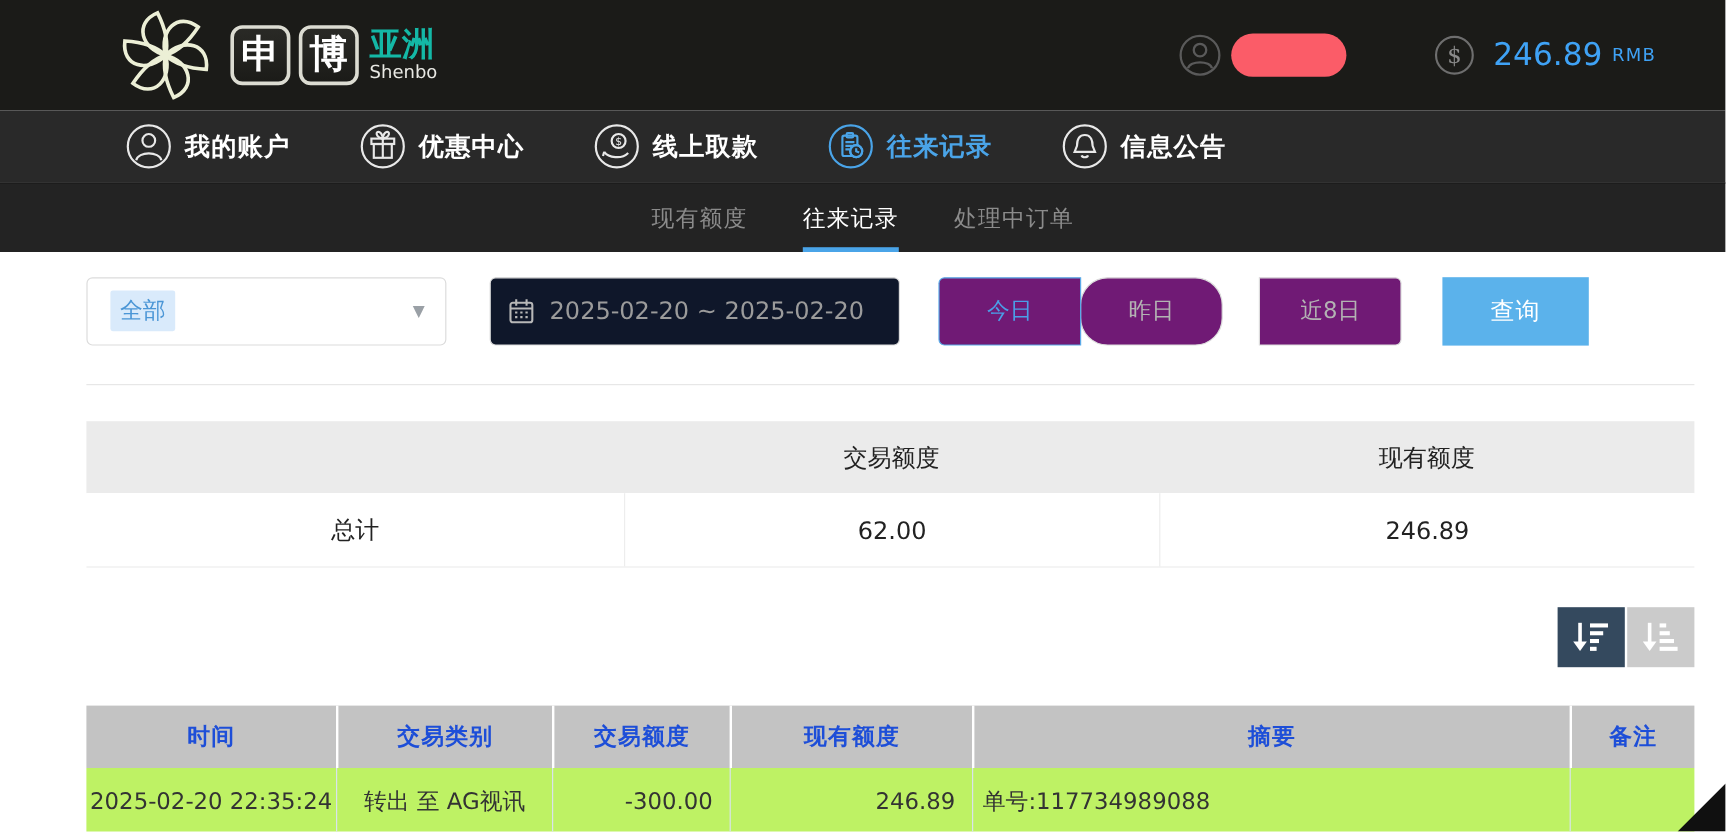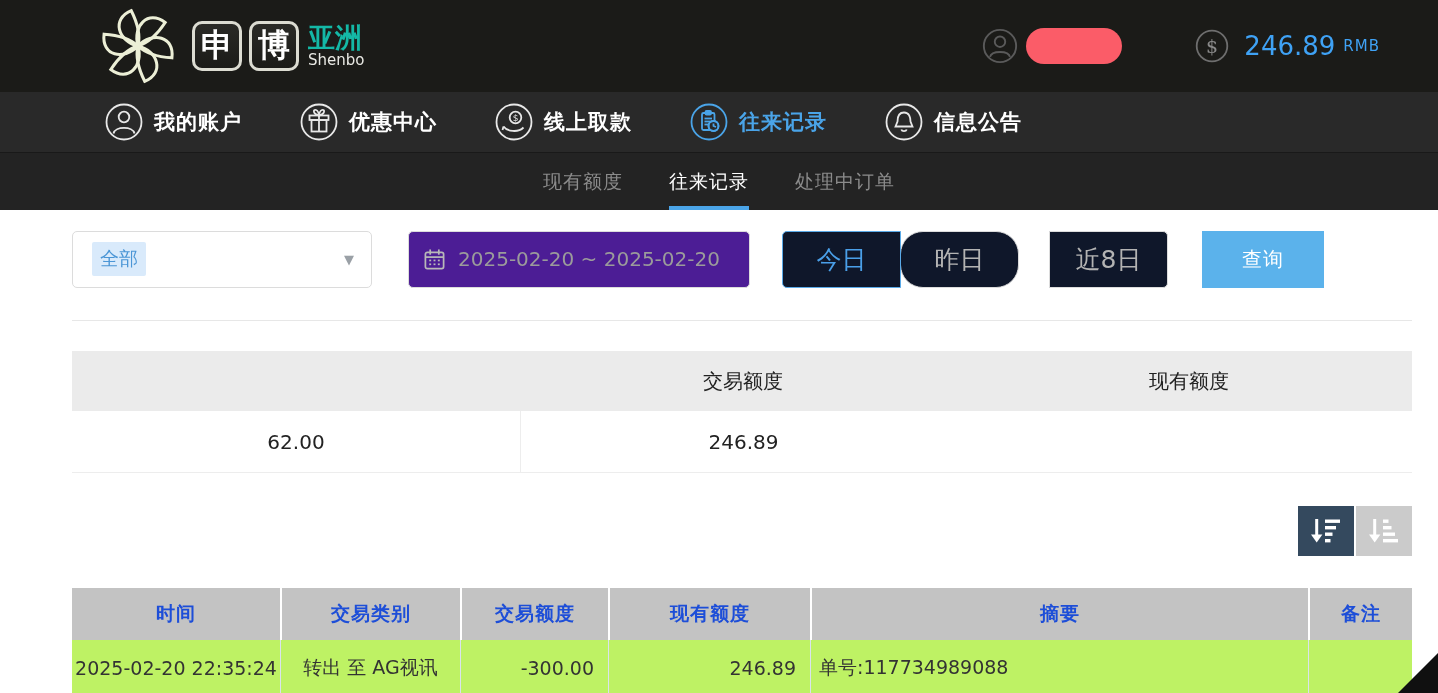--- a/index.html
+++ b/index.html
@@ -42,26 +42,26 @@
   .sub-tab.active { color:#fff; }
   .sub-tab.active::after { content:""; position:absolute; left:0; right:0; bottom:0; height:4px; background:#4aa4e8; }
 
   
   .filter-row { display:flex; align-items:center; margin:18px 0 0 72px; height:62px;gap:20px; }
   .select-box { width:300px; height:57px; border:1px solid #dcdcdc; border-radius:5px;
     display:flex; align-items:center; justify-content:space-between; padding:0 17px 0 19px; background:#fff; cursor:pointer; }
   .select-chip { background:#d9eafb; color:#4b96d6; font-size:19px; padding:4px 8px; border-radius:2px; }
   .select-arrow { color:#9aa0a6; font-size:13px; }
   .date-box { margin-left:16px; width:342px; height:57px; border:1px solid #dcdcdc; border-radius:5px;
-    display:flex; align-items:center; padding:0 14px; background:#4c1d95; cursor:text; }
+    display:flex; align-items:center; padding:0 14px; background:#0f172a; cursor:text; }
   .cal-icon { width:23px; height:23px; margin-right:12px; }
   .date-text { color:#9b9b9b; font-size:20px; white-space:nowrap; }
   .quick-group { display:flex; margin-left:12px; }
-  .quick-btn { width:119px; height:57px; background:#0f172a; border:1px solid #dcdcdc;
-    font-size:25px; color:#b3b3b3; display:flex; align-items:center; justify-content:center; cursor:pointer; }
+  .quick-btn { width:119px; height:57px; background:#701a75; border:1px solid #dcdcdc;
+    font-size:19px; color:#b3b3b3; display:flex; align-items:center; justify-content:center; cursor:pointer; }
   .quick-btn + .quick-btn { margin-left:-1px;border-radius:23px; }
   .quick-btn:first-child { border-radius:5px 0 0 5px; }
   .quick-btn:last-child { border-radius:0 5px 5px 0;margin-left:30px; }
   .quick-btn.active { border-color:#5aaae8; color:#4a9fe8; position:relative; z-index:2; }
   .search-btn { margin-left:14px; width:122px; height:57px; background:#5bb2eb; border:none; border-radius:0;
     color:#fff; font-size:20px; letter-spacing:1px; cursor:pointer; display:flex; align-items:center; justify-content:center; }
 
   .hr-divider { margin:30px 0 0 72px; width:1340px; border-top:1px solid #e7e7e7; }
 
   
@@ -228,20 +228,21 @@
 
   <div class="hr-divider"></div>
 
   <div class="summary-table">
     <div class="sum-head">
       <div></div>
       <div>交易额度</div>
       <div>现有额度</div>
     </div>
     <div class="sum-row">
+      <div>总计</div>
       <div>62.00</div>
       <div>246.89</div>
     </div>
   </div>
 
   <div class="sort-row">
     <div class="sort-btn desc">
       <svg width="32" height="28" viewBox="0 0 32 28" fill="#fff">
         <rect x="5.2" y="2" width="3" height="17"></rect>
         <polygon points="1,17.5 6.7,25.5 12.4,17.5"></polygon>

